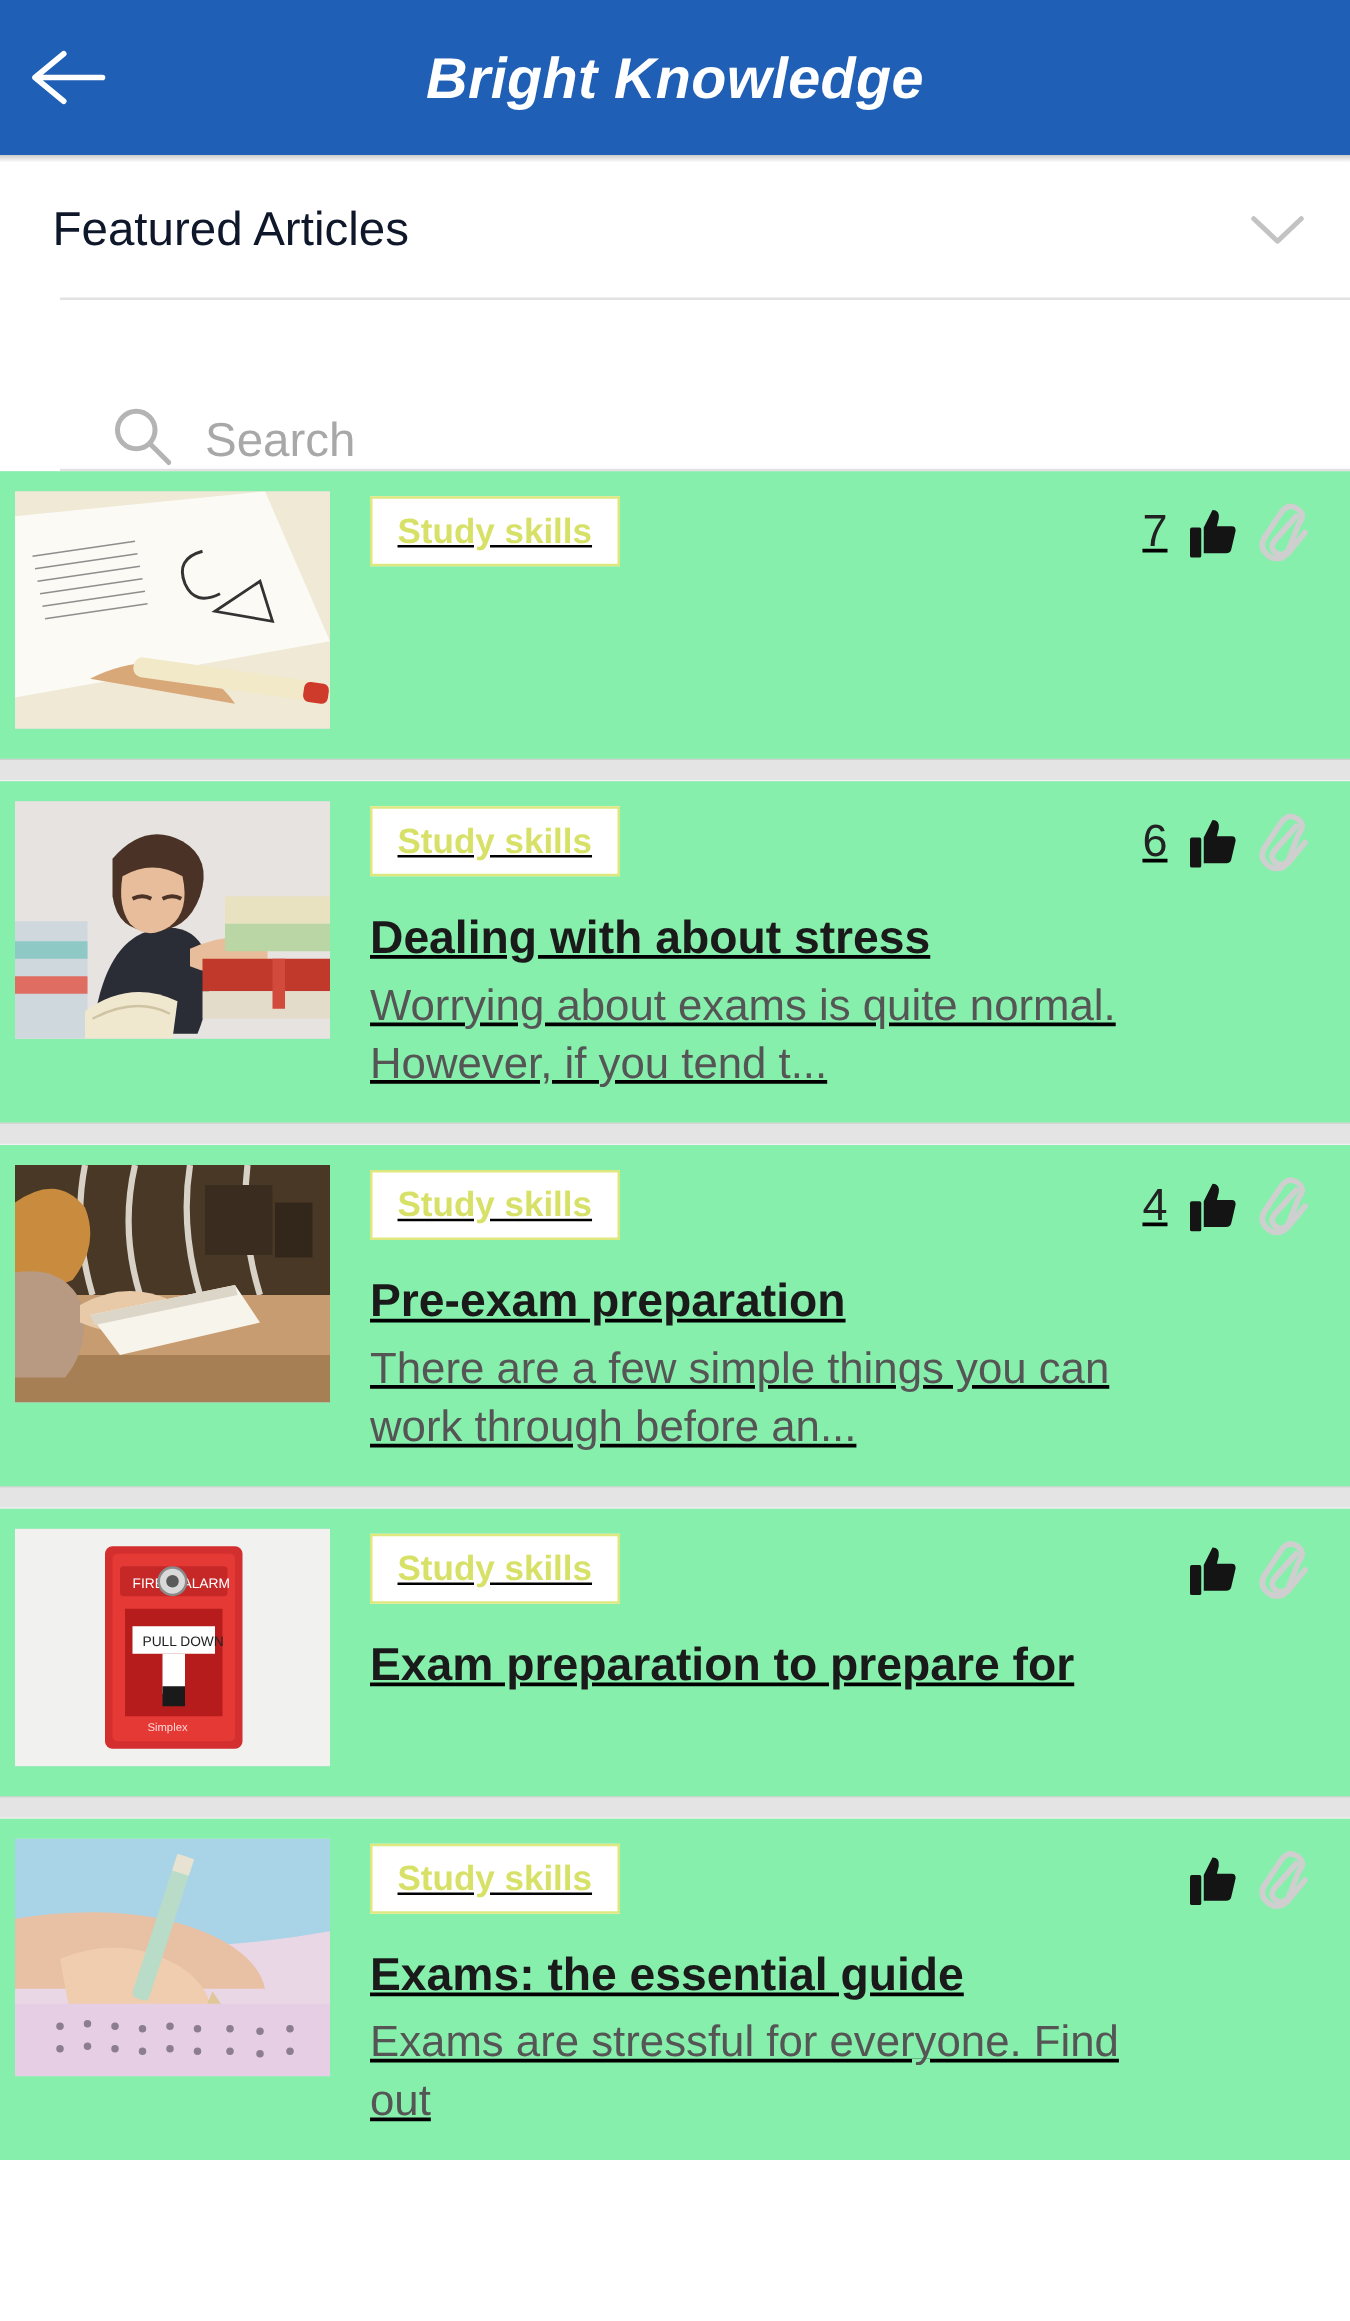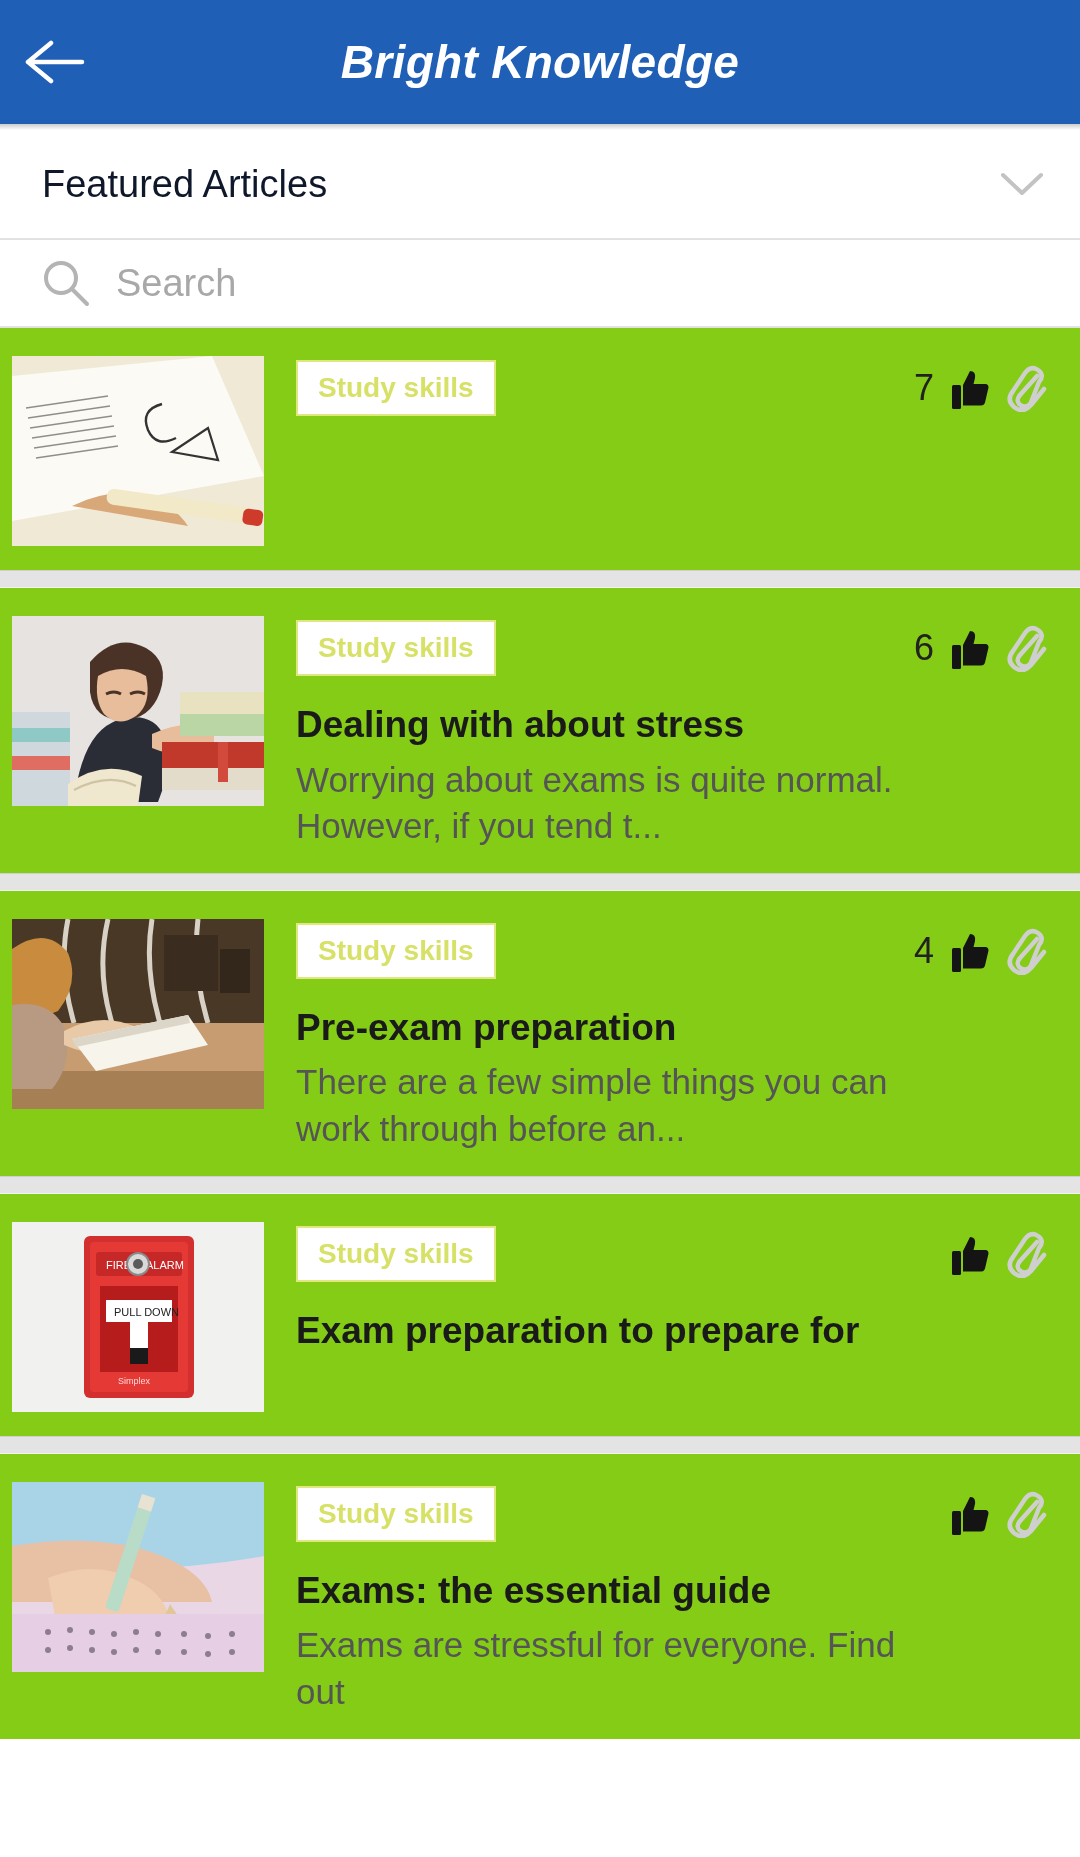--- a/index.html
+++ b/index.html
@@ -63,24 +63,25 @@
     display: flex;
     align-items: center;
     justify-content: center;
   }
 
   
   .search-wrap {
     background: #ffffff;
     border-top: 2px solid #e2e2e2;
     border-bottom: 2px solid #e2e2e2;
-    height: 90px;
-    display: flex;
-    align-items: center;
+    height: 139px;
+    display: flex;
+    align-items: flex-end;
     padding: 0 40px;
+    margin-left: 48px;
   }
   .search-icon { width: 62px; flex: 0 0 auto; display:flex; align-items:center; }
   .search-input {
     flex: 1;
     border: none;
     outline: none;
     font-size: 38px;
     color: #5a5a5a;
     font-family: "Liberation Sans", sans-serif;
     background: transparent;
@@ -90,24 +91,25 @@
 
   
   .list { background: #e4e4e4; }
   .gap {
     height: 18px;
     background: #e4e4e4;
     border-top: 1px solid #cfcfcf;
     border-bottom: 1px solid #f2f2f2;
   }
   .card {
-    background: #84cc16;
-    display: flex;
-    padding: 24px 30px 24px 12px;
+    background: #86efac;
+    display: flex;
+    padding: 12px 30px 24px 12px;
     position: relative;
+    text-decoration: underline;
   }
   .thumb {
     width: 252px;
     height: 190px;
     flex: 0 0 auto;
     margin-top: 4px;
     background: #ddd;
     overflow: hidden;
     position: relative;
   }

